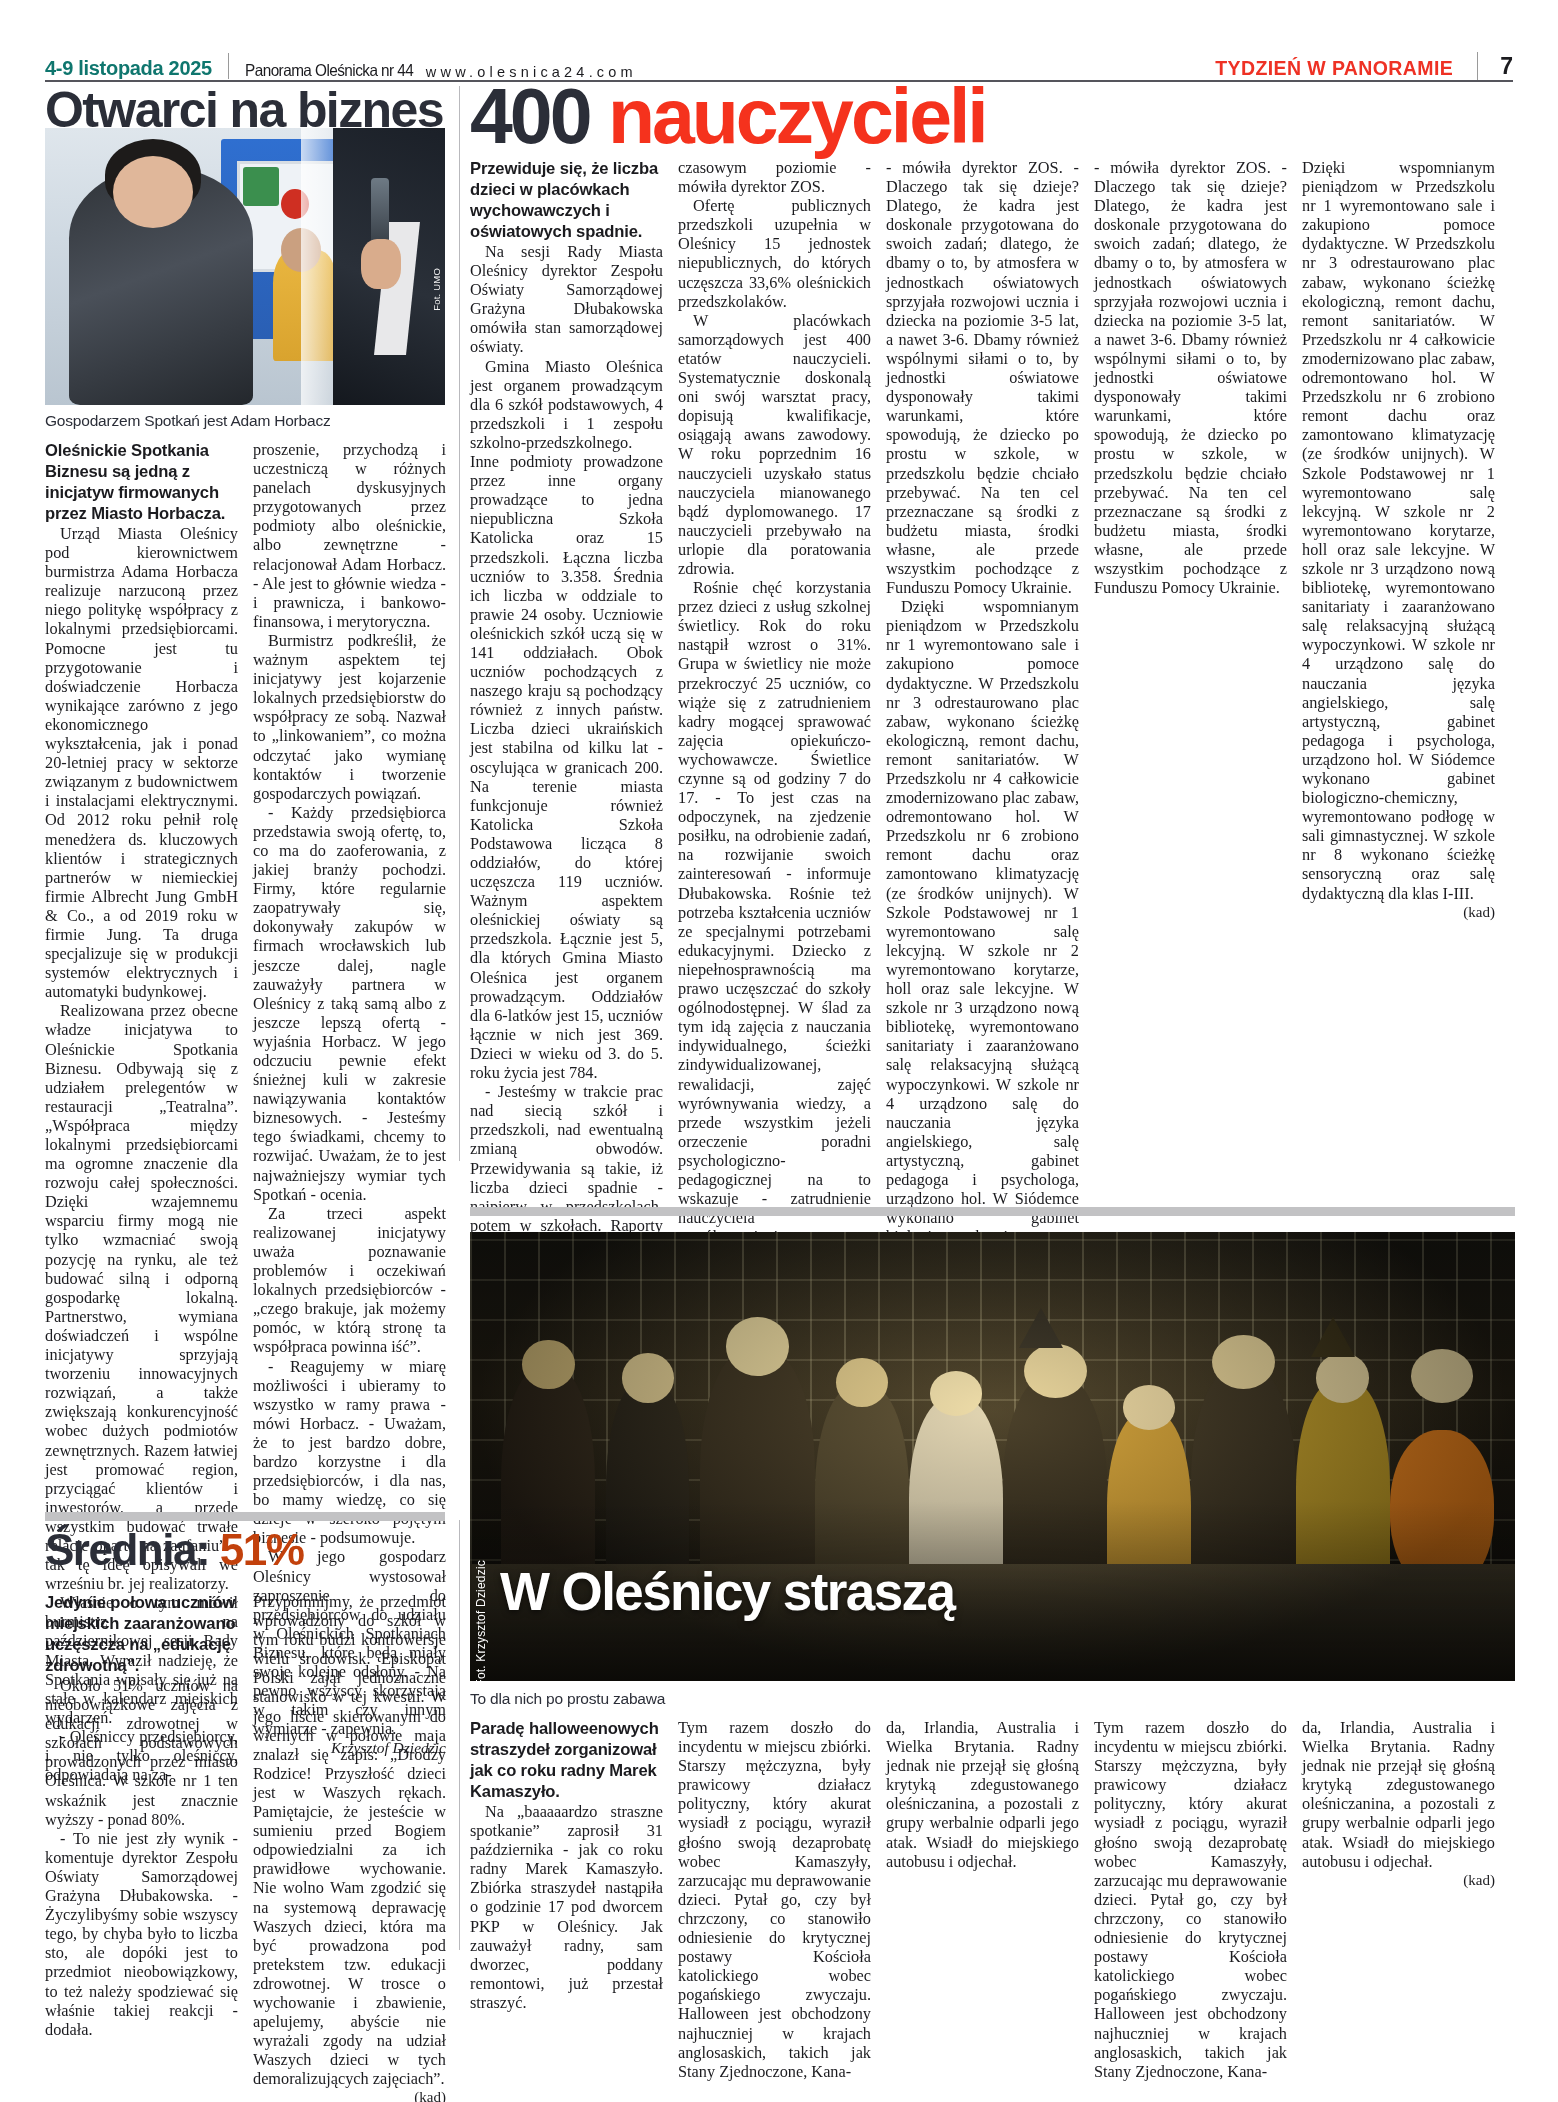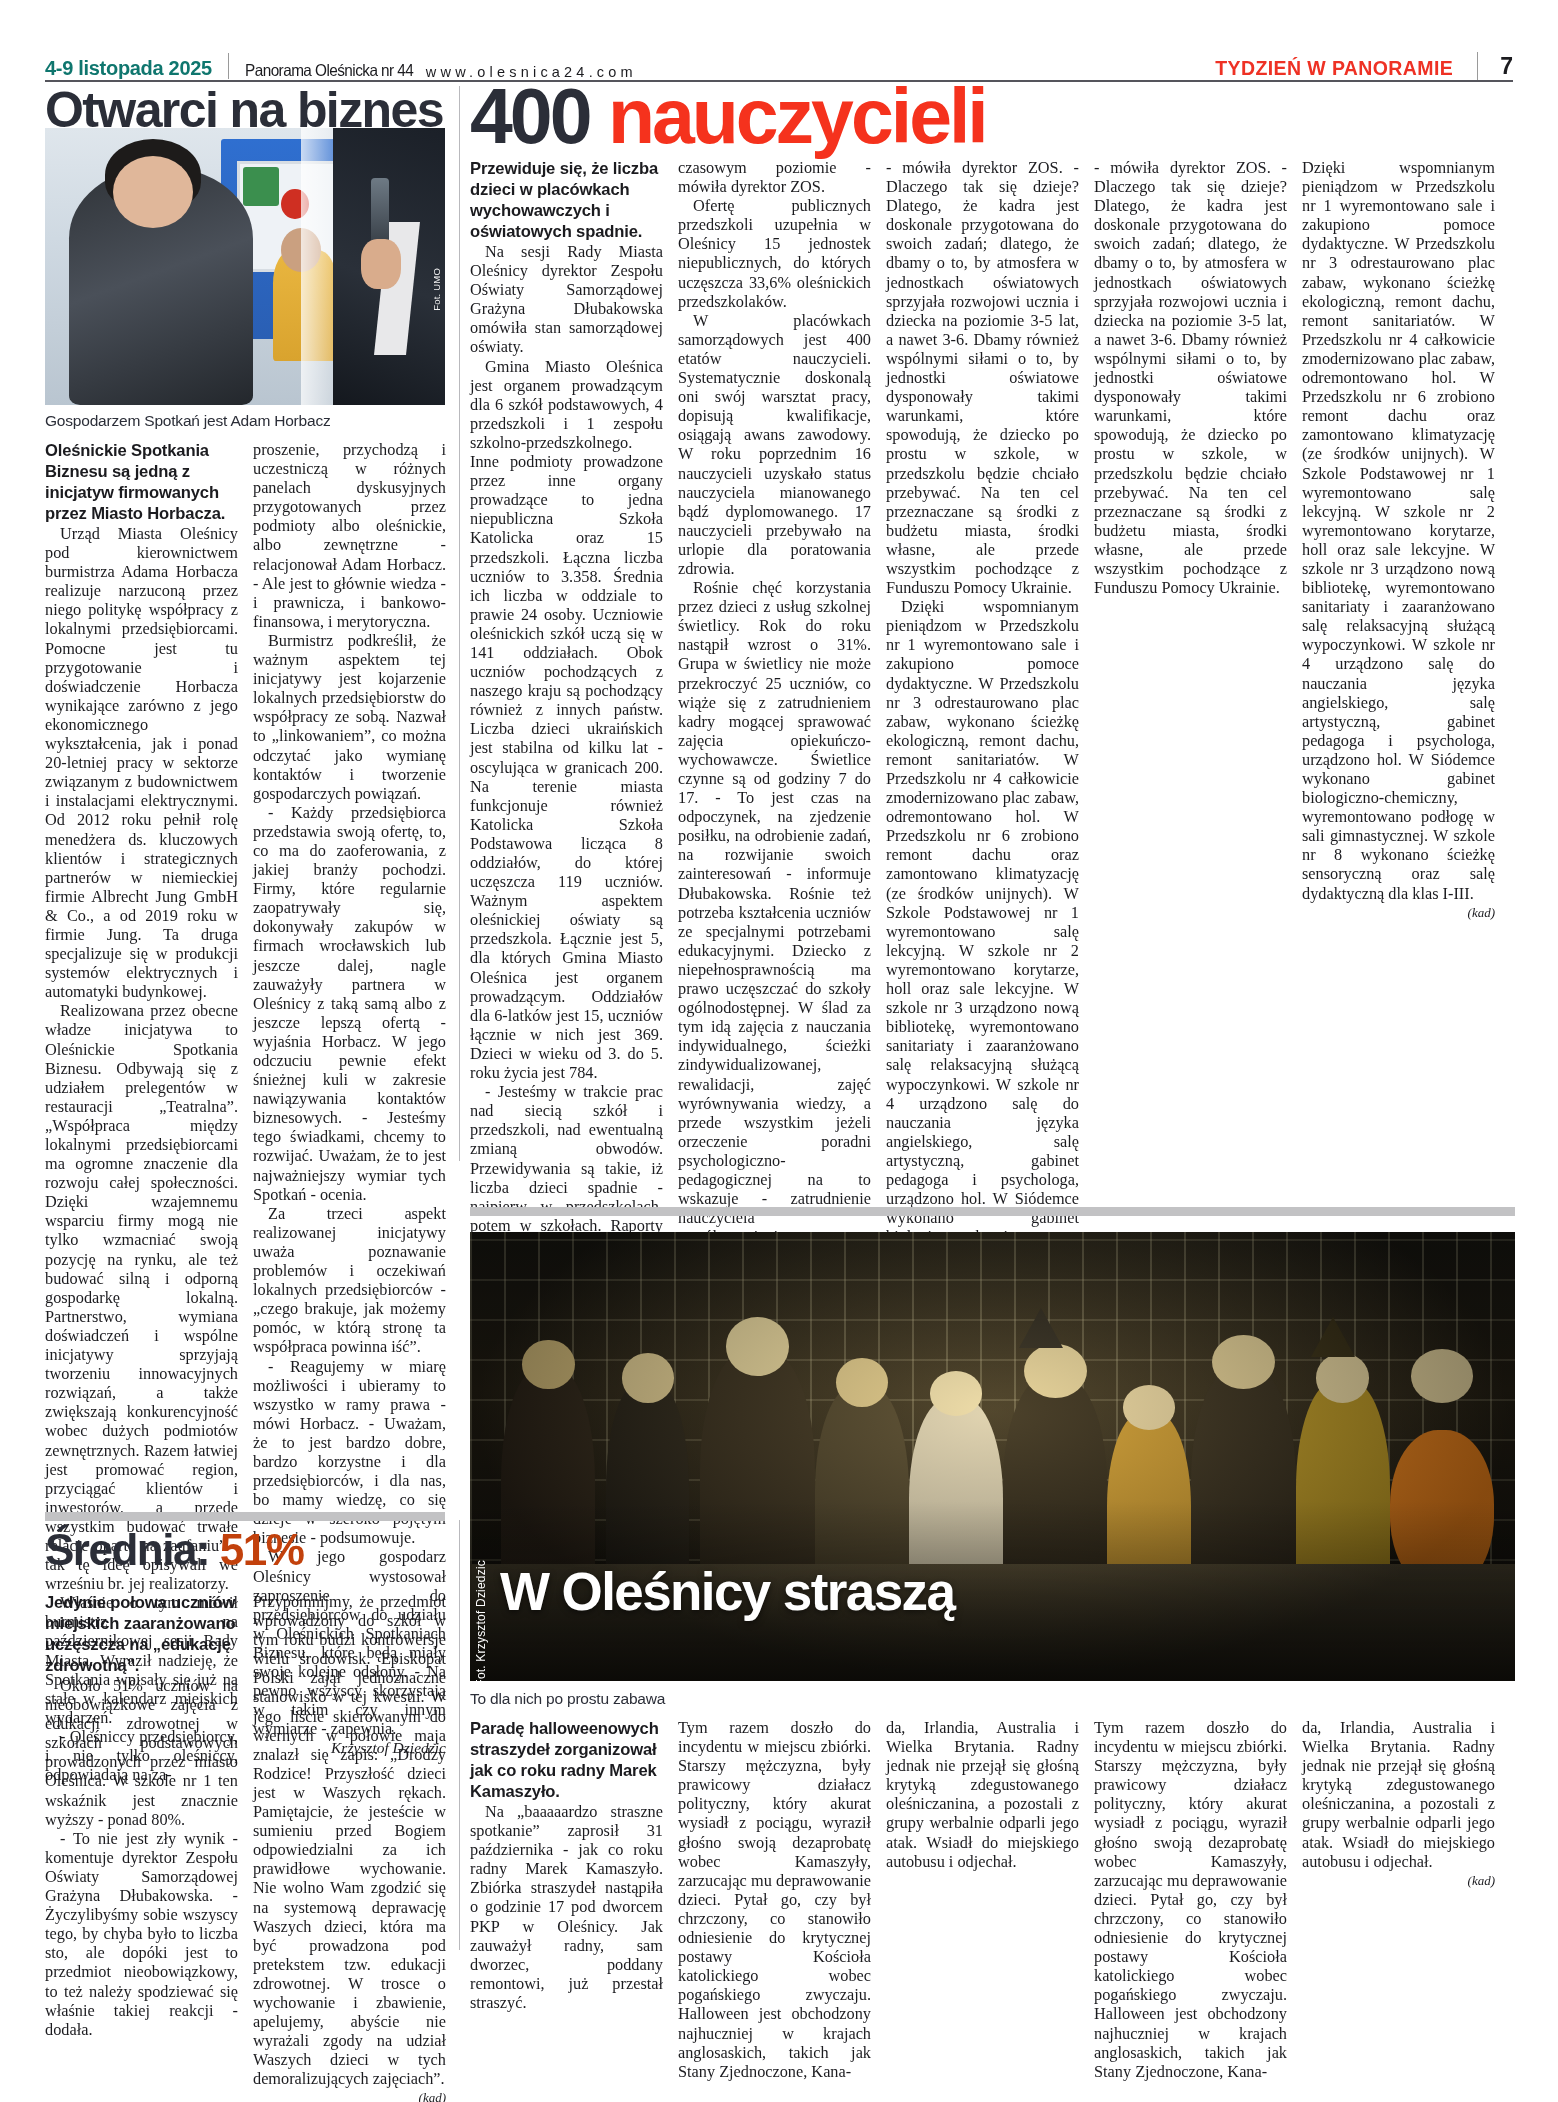--- a/index.html
+++ b/index.html
@@ -57,21 +57,21 @@
 
   
   .col{position:absolute;font-family:"Liberation Serif",serif;font-size:16.3px;
     line-height:19.1px;text-align:justify;color:#1b1b1f;
     hyphens:auto;-webkit-hyphens:auto;}
   .col p{margin:0;text-indent:15px;}
   .col p.noind{text-indent:0;}
   .lead{font-family:"Liberation Sans",sans-serif;font-weight:bold;font-size:16.6px;
     line-height:21px;color:#1b1b1f;text-align:left;margin:0 0 14px 0;letter-spacing:-.15px;}
   .sig{text-align:right;font-style:italic;font-size:15.5px;margin-top:2px;}
-  .kad{text-align:right;font-style:italic;font-size:13px;margin-top:2px;}
+  .kad{text-align:right;font-size:15px;margin-top:2px;}
 
   
   .grayrule{position:absolute;height:9px;background:#c2c2c4;}
   .gr1{left:45px;top:1512px;width:400px;}
   .gr2{left:470px;top:1207px;width:1045px;}
   .hl-srednia{position:absolute;left:45px;top:1525px;width:400px;
     font-family:"Liberation Sans",sans-serif;font-weight:bold;font-size:44px;
     letter-spacing:-1.5px;color:#2b2e38;white-space:nowrap;}
   .hl-srednia .red{color:#c2410c;}
 

